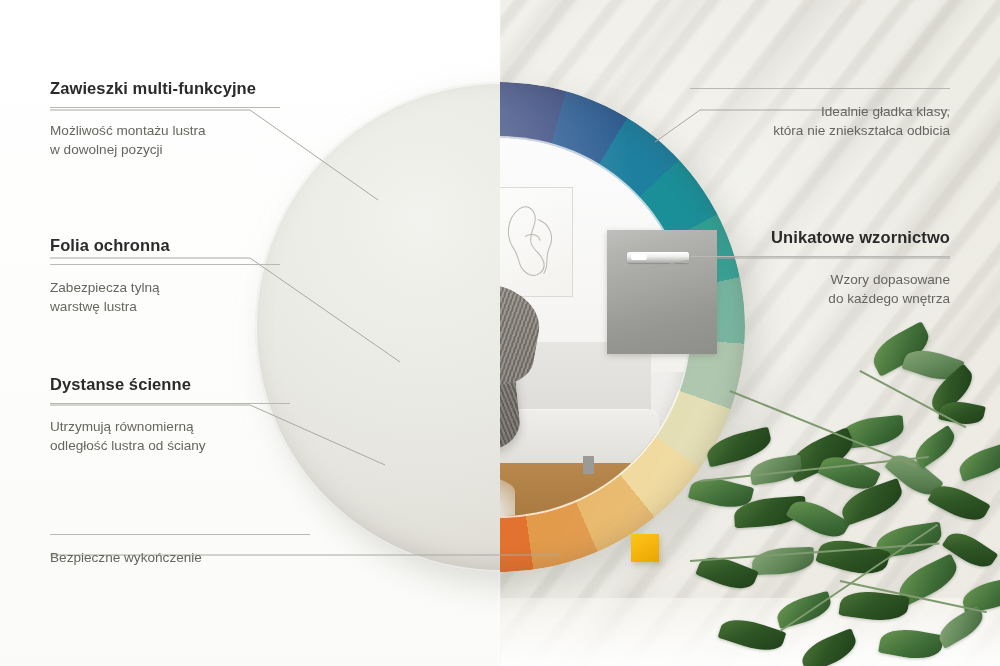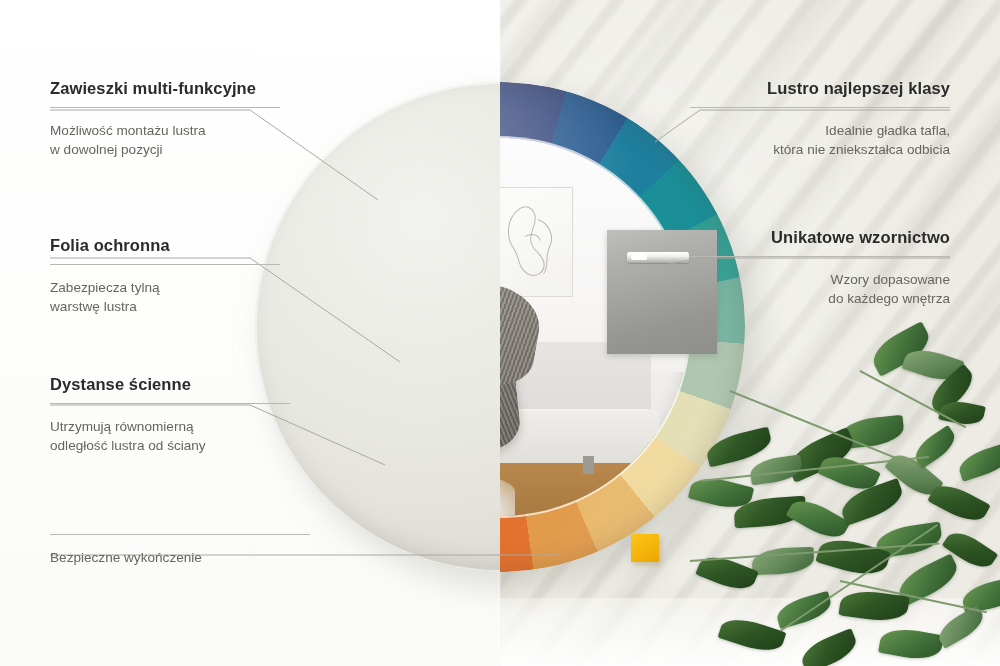--- a/index.html
+++ b/index.html
@@ -332,23 +332,22 @@
     <div class="desc">Utrzymują równomierną
 odległość lustra od ściany</div>
   </div>
 
   <div class="callout left" style="left:50px; top:525px; width:260px;">
     <div class="rule"></div>
     <div class="desc">Bezpieczne wykończenie</div>
   </div>
 
   <div class="callout right" style="left:690px; top:79px; width:260px;">
-    <div class="title">Lustro najlepszej klasy</div>
-    <div class="rule"></div>
-    <div class="desc">Idealnie gładka tafla,
+    <div class="rule"></div>
+    <div class="desc">Idealnie gładka klasy,
 która nie zniekształca odbicia</div>
   </div>
 
   <div class="callout right" style="left:690px; top:228px; width:260px;">
     <div class="title">Unikatowe wzornictwo</div>
     <div class="rule"></div>
     <div class="desc">Wzory dopasowane
 do każdego wnętrza</div>
   </div>
 

